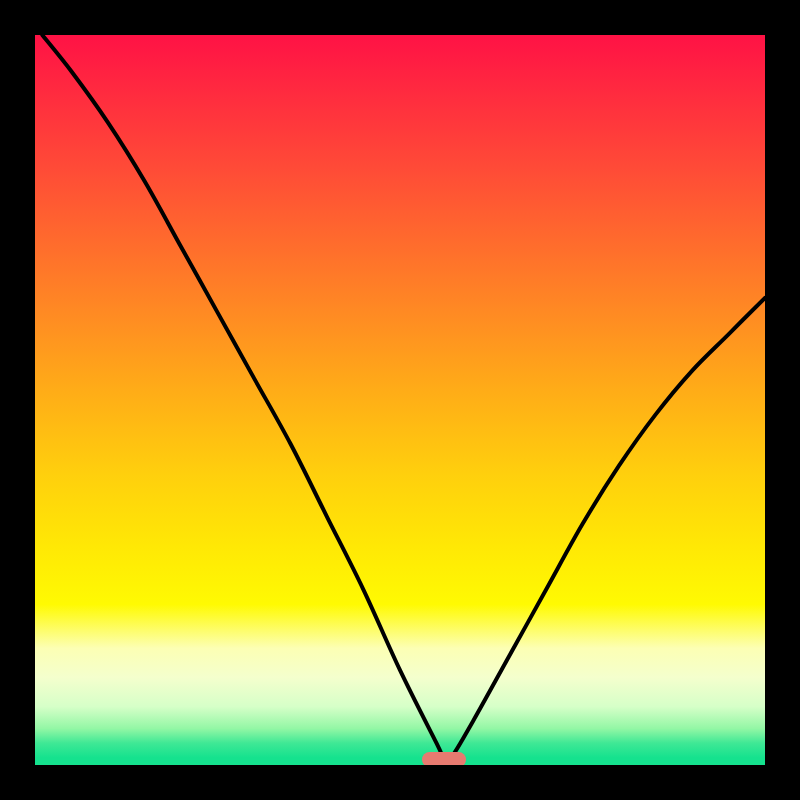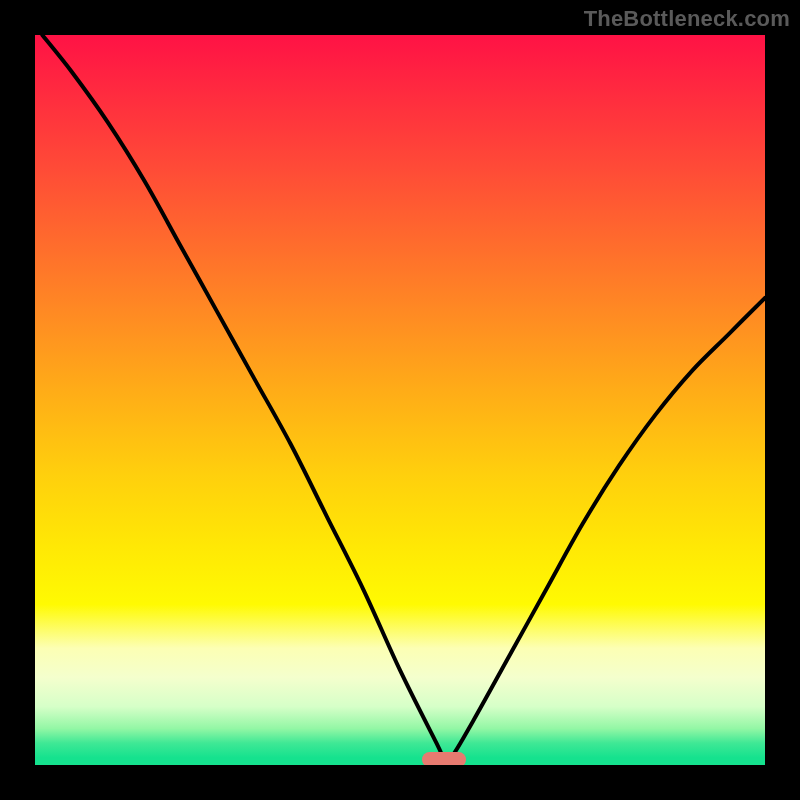--- a/index.html
+++ b/index.html
@@ -82,14 +82,13 @@
   <div class="plot-area">
     <div class="gradient"></div>
 
     <svg class="curve" viewBox="0 0 730 730" preserveAspectRatio="none">
       <path id="curve-path" d="M 7.30 0.00 C 12.17 6.08, 25.55 21.90, 36.50 36.50 C 47.45 51.10, 60.83 69.35, 73.00 87.60 C 85.17 105.85, 97.33 125.32, 109.50 146.00 C 121.67 166.68, 133.83 189.80, 146.00 211.70 C 158.17 233.60, 170.33 255.50, 182.50 277.40 C 194.67 299.30, 206.83 321.20, 219.00 343.10 C 231.17 365.00, 243.33 385.68, 255.50 408.80 C 267.67 431.92, 279.83 457.47, 292.00 481.80 C 304.17 506.13, 316.33 529.25, 328.50 554.80 C 340.67 580.35, 352.83 609.55, 365.00 635.10 C 377.17 660.65, 394.20 693.50, 401.50 708.10 C 408.80 722.70, 406.37 720.27, 408.80 722.70 C 411.23 725.13, 411.23 728.78, 416.10 722.70 C 420.97 716.62, 428.27 703.23, 438.00 686.20 C 447.73 669.17, 462.33 642.40, 474.50 620.50 C 486.67 598.60, 498.83 576.70, 511.00 554.80 C 523.17 532.90, 535.33 509.78, 547.50 489.10 C 559.67 468.42, 571.83 448.95, 584.00 430.70 C 596.17 412.45, 608.33 395.42, 620.50 379.60 C 632.67 363.78, 644.83 349.18, 657.00 335.80 C 669.17 322.42, 681.33 311.47, 693.50 299.30 C 705.67 287.13, 723.92 268.88, 730.00 262.80" fill="none" stroke="#000000" stroke-width="4" stroke-linecap="round" stroke-linejoin="round"></path>
     </svg>
 
     <div class="marker" id="marker" style="left: 386.9px; top: 717.4px; width: 43.8px; height: 14.6px; background: rgb(231, 122, 112);"></div>
   </div>
 
-  <div class="watermark">TheBottleneck.com</div>
 </div>
 
 </body></html>

